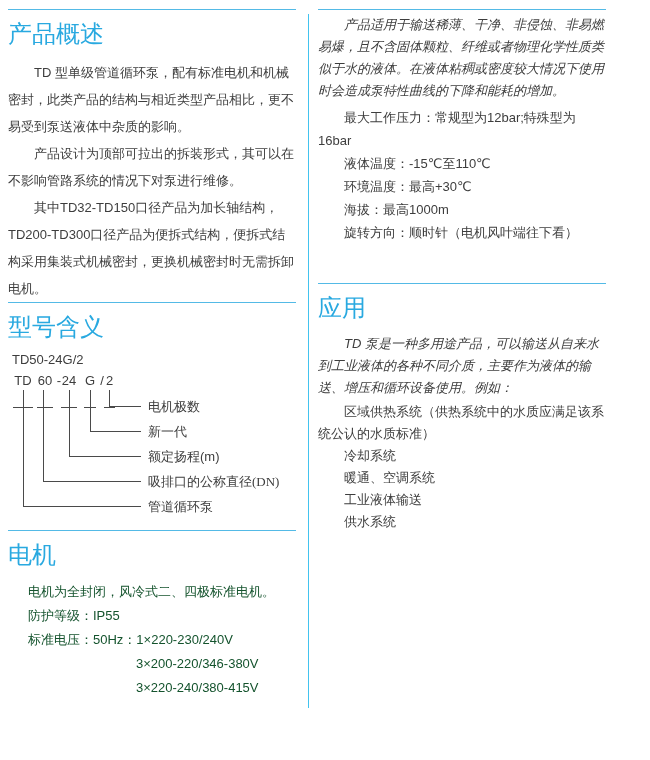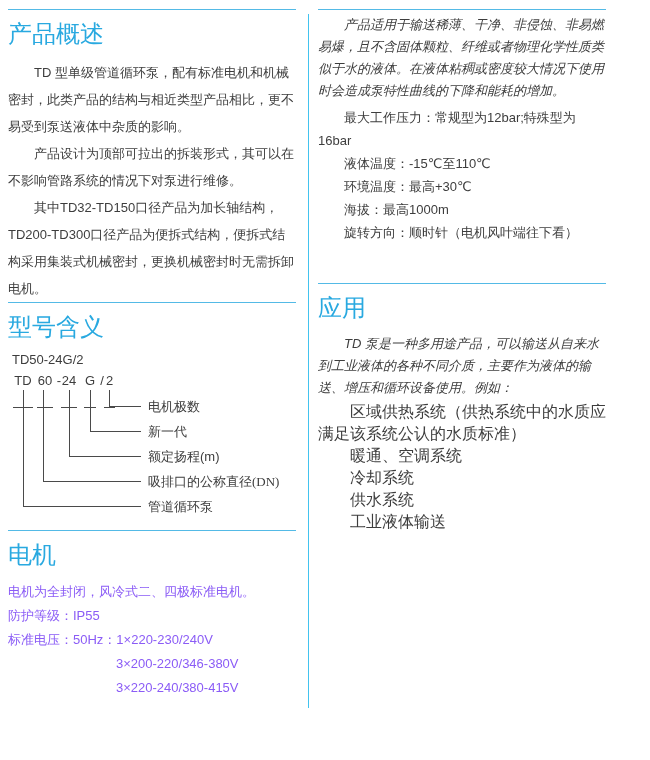--- a/index.html
+++ b/index.html
@@ -28,26 +28,26 @@
   h2.sec-title {
     margin:4px 0 9px 0;
     font-size:24px; line-height:32px;
     font-weight:normal;
     color:#29a9e0;
   }
   p { margin:0; }
   .para   { line-height:27px; text-indent:2em; color:#3d3d3d; font-size:13px; }
   .rpara  { line-height:22px; text-indent:2em; color:#3d3d3d; font-size:13px;font-style:italic; }
   .spec   { line-height:23px; text-indent:2em; color:#3d3d3d; font-size:13px; }
-  .item   { line-height:22px; text-indent:2em; color:#3d3d3d; font-size:16px; }
+  .item   { line-height:22px; text-indent:2em; color:#3d3d3d; font-size:13px; }
   .specs  { margin-top:4px; }
   .items  { margin-top:2px; }
 
   
-  .motor-line { line-height:24px; color:#8b5cf6; font-size:13px; }
+  .motor-line { line-height:24px; color:#14532d; font-size:13px;margin-left:20px; }
   .volt-cont  { padding-left:108px; }
 
   
   .model-code { margin:4px 0 6px 4px; font-size:13px; color:#3d3d3d; }
   .diagram { position:relative; height:150px; margin-top:2px; }
   .part {
     position:absolute; top:0; height:16px;
     text-align:center; font-size:13px; line-height:16px;
     color:#3d3d3d; white-space:nowrap;
   }
@@ -143,22 +143,22 @@
         <p class="spec">海拔：最高1000m</p>
         <p class="spec">旋转方向：顺时针（电机风叶端往下看）</p>
       </div>
     </section>
 
     <section class="sec sec-application">
       <h2 class="sec-title">应用</h2>
       <p class="rpara">TD 泵是一种多用途产品，可以输送从自来水到工业液体的各种不同介质，主要作为液体的输送、增压和循环设备使用。例如：</p>
       <div class="items">
         <p class="item">区域供热系统（供热系统中的水质应满足该系统公认的水质标准）</p>
+        <p class="item">冷却系统</p>
         <p class="item">暖通、空调系统</p>
-        <p class="item">冷却系统</p>
+        <p class="item">工业液体输送</p>
         <p class="item">供水系统</p>
-        <p class="item">工业液体输送</p>
       </div>
     </section>
 
   </div>
 
 </div>
 
 </body></html>

